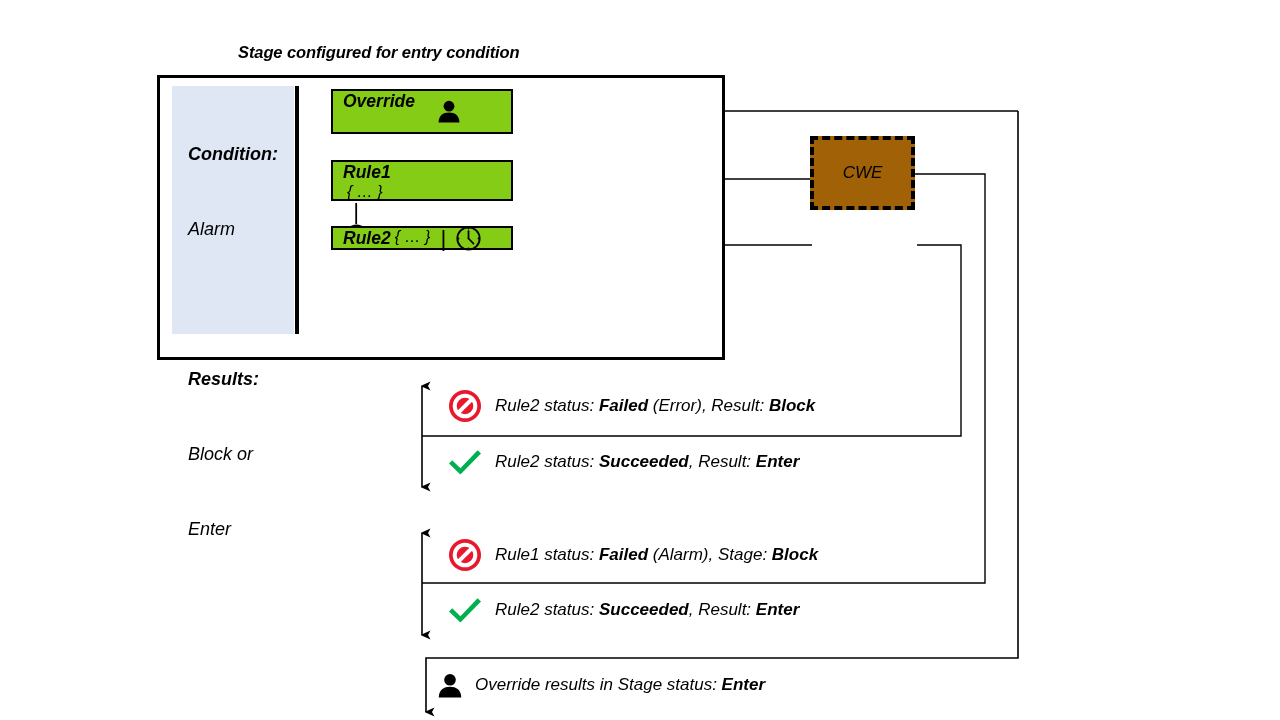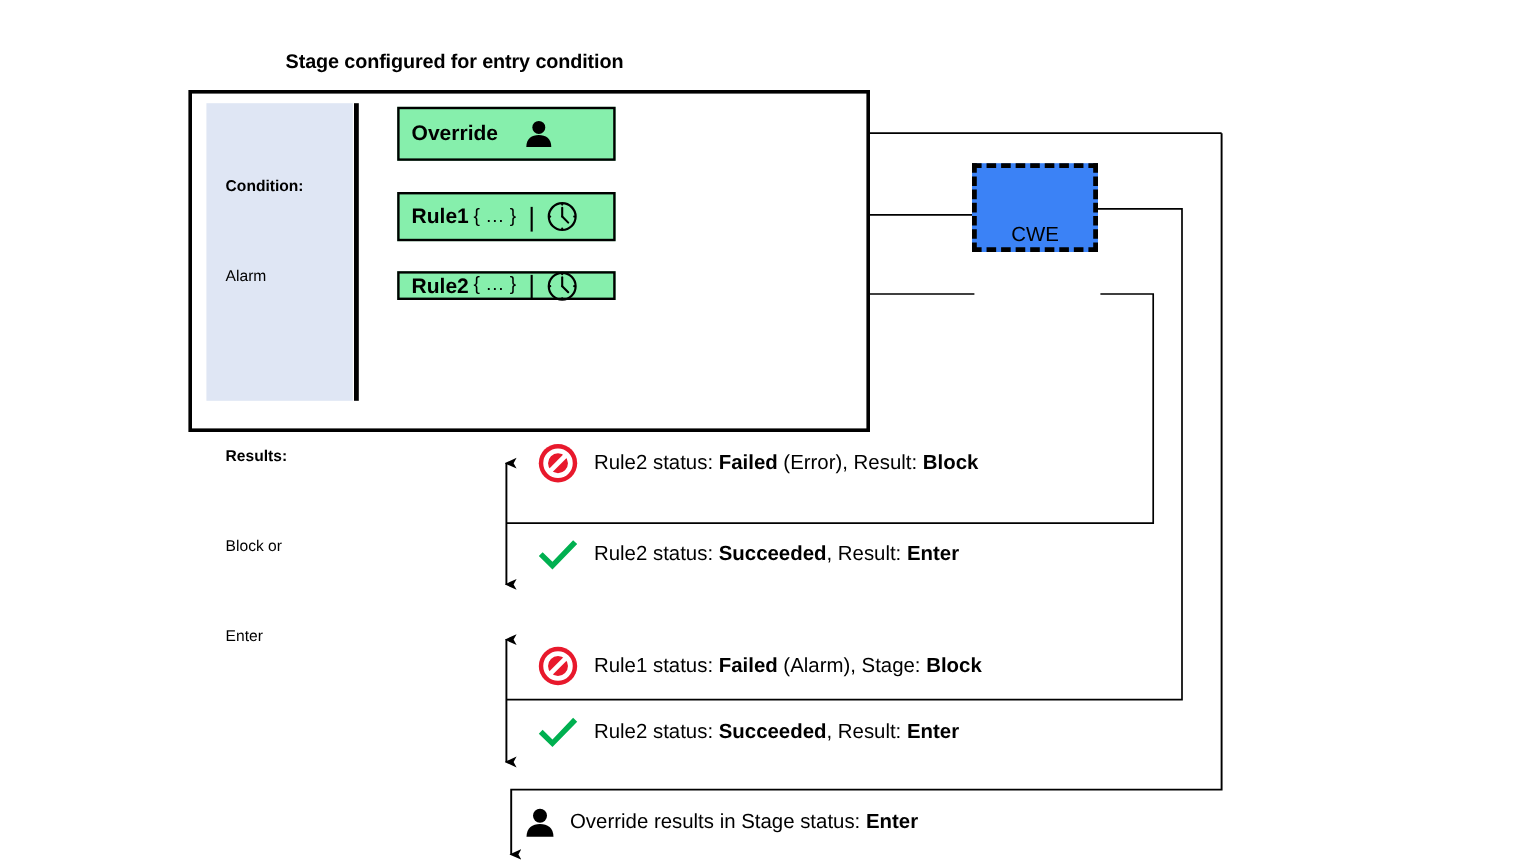--- a/index.html
+++ b/index.html
@@ -12,20 +12,21 @@
     height: 720px;
     position: relative;
     overflow: hidden;
     font-family: "Liberation Sans", sans-serif;
     color: #000000;
   }
 
   #diagram-root {
     position: absolute;
     inset: 0;
+    font-style: italic;
   }
 
   
   #connector-layer {
     position: absolute;
     left: 0;
     top: 0;
     width: 1280px;
     height: 720px;
     pointer-events: none;
@@ -70,41 +71,40 @@
     top: 86px;
     width: 4px;
     height: 248px;
     background: #000000;
   }
   .condition-text {
     position: absolute;
     left: 188px;
     top: 92px;
     width: 115px;
-    font-size: 13px;
+    font-size: 18px;
     line-height: 25px;
     white-space: pre;
   }
   .condition-text .lbl {
     font-weight: bold;
   }
 
   
   .node-box {
     position: absolute;
     border: 2px solid #000000;
     box-sizing: border-box;
-    background: #86efac;
+    background: #84cc16;
     display: flex;
-    align-items: center;
     padding-left: 10px;
     font-size: 17px;
   }
   #node-override { left: 331px; top: 89px;  width: 182px; height: 45px; }
-  #node-rule1    { left: 331px; top: 160px; width: 182px; height: 41px; }
+  #node-rule1    { left: 331px; top: 160px; width: 182px; height: 41px; flex-direction: column; }
   #node-rule2    { left: 331px; top: 226px; width: 182px; height: 24px; }
 
   .node-label-bold {
     font-weight: bold;
     font-size: 17.5px;
   }
   .node-label-plain {
     font-size: 16px;
     margin-left: 4px;
   }
@@ -119,42 +119,42 @@
     display: inline-flex;
     align-items: center;
   }
   #node-override .icon-slot { margin-left: 22px; }
 
   
   .dashed-box {
     position: absolute;
     border: 4px dashed #000000;
     box-sizing: border-box;
-    background: #3b82f6;
+    background: #a16207;
     display: flex;
-    align-items: flex-end;
+    align-items: center;
     justify-content: center;
     font-size: 17px;
   }
   #node-cwe    { left: 810px; top: 136px; width: 105px; height: 74px; }
   #node-lambda { left: 812px; top: 230px; width: 105px; height: 74px; }
 
   
   .outcome-row {
     position: absolute;
     display: flex;
     align-items: center;
     height: 34px;
     white-space: nowrap;
     font-size: 17px;
   }
   .outcome-row .row-text { margin-left: 12px; }
   .outcome-row b { font-weight: bold; }
 
-  #row-r2-failed    { left: 447px; top: 369px; }
+  #row-r2-failed    { left: 447px; top: 389px; }
   #row-r2-succeeded { left: 447px; top: 445px; }
   #row-r1-failed    { left: 447px; top: 538px; }
   #row-r2-succ2     { left: 447px; top: 593px; }
   #row-override-res { left: 437px; top: 668px; justify-content: center; }
 
   
   .row-icon { display: inline-flex; align-items: center; justify-content: center; }
 </style>
 </head>
 <body>

